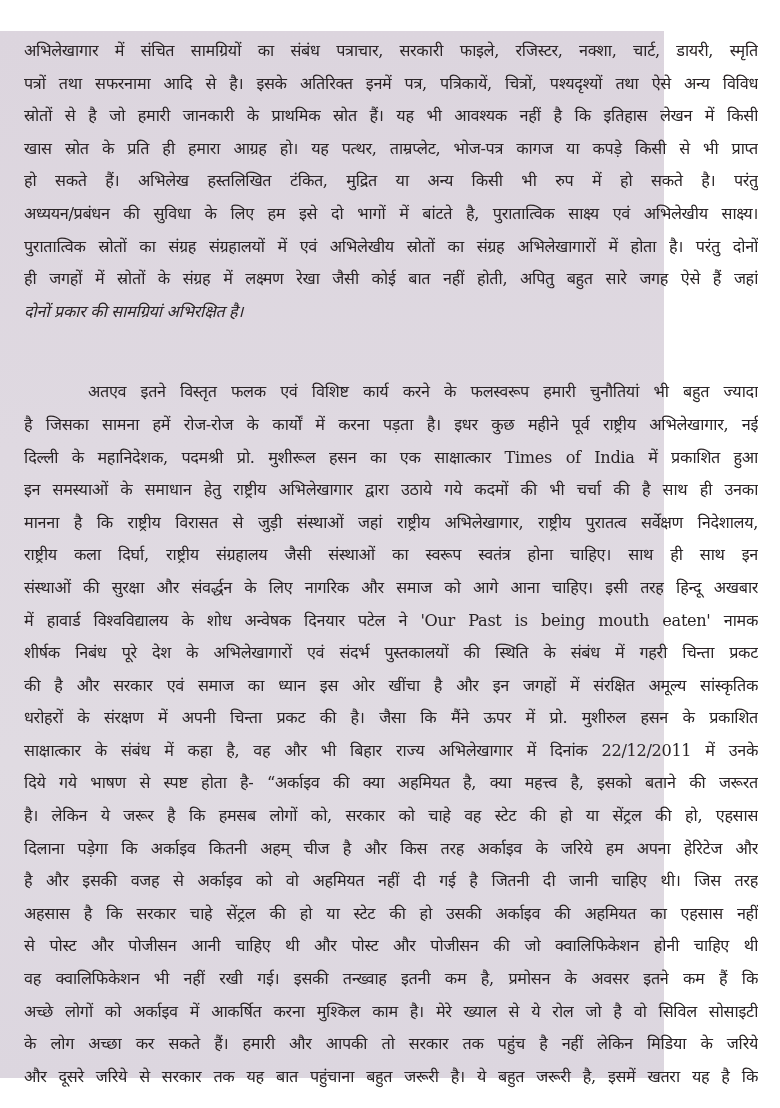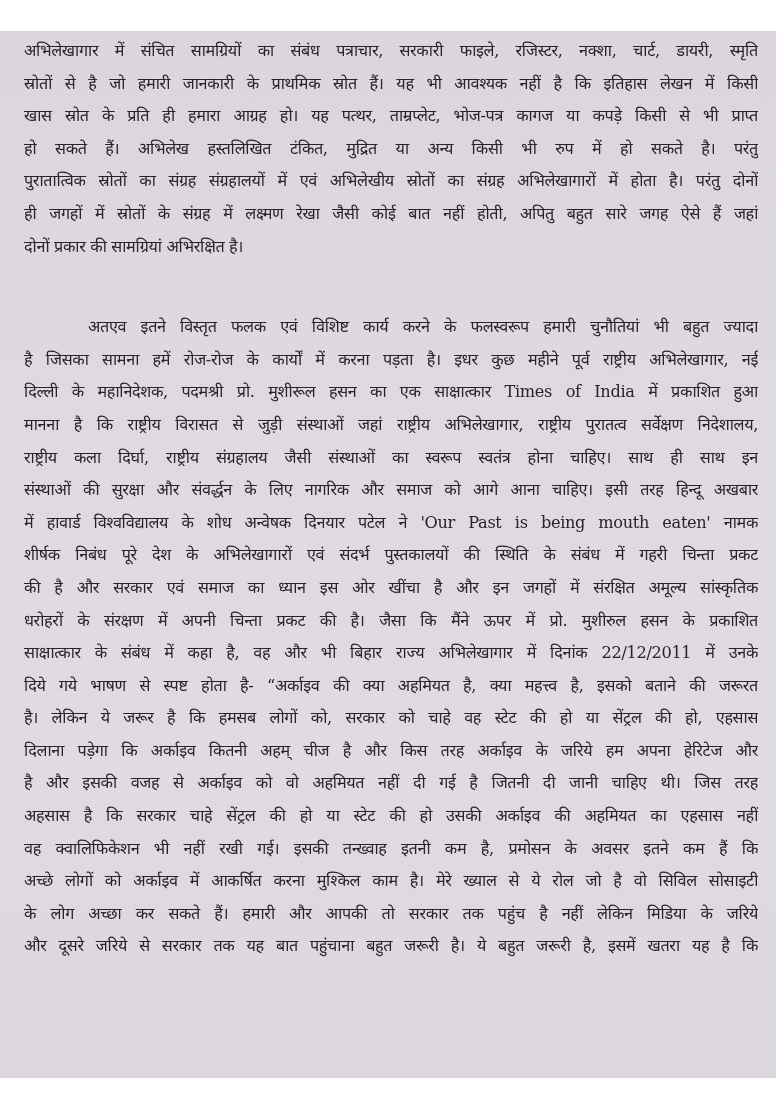--- a/index.html
+++ b/index.html
@@ -1,68 +1,72 @@
 <!DOCTYPE html>
 <html><head>
 <meta charset="utf-8">
 <style>
   html, body { margin:0; padding:0; }
   body {
     width:780px; height:1108px; background:#ffffff; position:relative; overflow:hidden;
   }
   .page {
-    position:absolute; left:0; top:31px; width:776px; height:1047px;
+    position:absolute; left:0; top:31px; width:664px; height:1047px;
     background: linear-gradient(180deg, #dcd5de 0%, #dfd9e1 40%, #e0dbe2 70%, #dcd6df 100%);
   }
   .text {
     position:absolute; left:24px; top:4px; width:734px;
     font-family: "DejaVu Serif", "Liberation Serif", serif;
     font-size:16.2px; line-height:32.6px; color:#2a2426;
     letter-spacing:-0.35px;
   }
   .line {
     display:block; height:32.6px; white-space:nowrap; overflow:hidden;
     text-align:justify; text-align-last:justify;
   }
-  .line.last { text-align-last:left; }
+  .line.last { text-align-last:left;font-style:italic; }
   .line.indent { padding-left:64px; box-sizing:border-box;margin-top:48px; }
 </style>
 </head>
 <body>
 
 <div class="page">
   <div class="text">
 
     <div>
       <span class="line">अभिलेखागार में संचित सामग्रियों का संबंध पत्राचार, सरकारी फाइले, रजिस्टर, नक्शा, चार्ट, डायरी, स्मृति</span>
+      <span class="line">पत्रों तथा सफरनामा आदि से है। इसके अतिरिक्त इनमें पत्र, पत्रिकायें, चित्रों, पश्यदृश्यों तथा ऐसे अन्य विविध</span>
       <span class="line">स्रोतों से है जो हमारी जानकारी के प्राथमिक स्रोत हैं। यह भी आवश्यक नहीं है कि इतिहास लेखन में किसी</span>
       <span class="line">खास स्रोत के प्रति ही हमारा आग्रह हो। यह पत्थर, ताम्रप्लेट, भोज-पत्र कागज या कपड़े किसी से भी प्राप्त</span>
       <span class="line">हो सकते हैं। अभिलेख हस्तलिखित टंकित, मुद्रित या अन्य किसी भी रुप में हो सकते है। परंतु</span>
+      <span class="line">अध्ययन/प्रबंधन की सुविधा के लिए हम इसे दो भागों में बांटते है, पुरातात्विक साक्ष्य एवं अभिलेखीय साक्ष्य।</span>
       <span class="line">पुरातात्विक स्रोतों का संग्रह संग्रहालयों में एवं अभिलेखीय स्रोतों का संग्रह अभिलेखागारों में होता है। परंतु दोनों</span>
       <span class="line">ही जगहों में स्रोतों के संग्रह में लक्ष्मण रेखा जैसी कोई बात नहीं होती, अपितु बहुत सारे जगह ऐसे हैं जहां</span>
       <span class="line last">दोनों प्रकार की सामग्रियां अभिरक्षित है।</span>
     </div>
 
     <div>
       <span class="line indent">अतएव इतने विस्तृत फलक एवं विशिष्ट कार्य करने के फलस्वरूप हमारी चुनौतियां भी बहुत ज्यादा</span>
       <span class="line">है जिसका सामना हमें रोज-रोज के कार्यों में करना पड़ता है। इधर कुछ महीने पूर्व राष्ट्रीय अभिलेखागार, नई</span>
       <span class="line">दिल्ली के महानिदेशक, पदमश्री प्रो. मुशीरूल हसन का एक साक्षात्कार Times of India में प्रकाशित हुआ</span>
+      <span class="line">इन समस्याओं के समाधान हेतु राष्ट्रीय अभिलेखागार द्वारा उठाये गये कदमों की भी चर्चा की है साथ ही उनका</span>
       <span class="line">मानना है कि राष्ट्रीय विरासत से जुड़ी संस्थाओं जहां राष्ट्रीय अभिलेखागार, राष्ट्रीय पुरातत्व सर्वेक्षण निदेशालय,</span>
       <span class="line">राष्ट्रीय कला दिर्घा, राष्ट्रीय संग्रहालय जैसी संस्थाओं का स्वरूप स्वतंत्र होना चाहिए। साथ ही साथ इन</span>
       <span class="line">संस्थाओं की सुरक्षा और संवर्द्धन के लिए नागरिक और समाज को आगे आना चाहिए। इसी तरह हिन्दू अखबार</span>
       <span class="line">में हावार्ड विश्वविद्यालय के शोध अन्वेषक दिनयार पटेल ने 'Our Past is being mouth eaten' नामक</span>
       <span class="line">शीर्षक निबंध पूरे देश के अभिलेखागारों एवं संदर्भ पुस्तकालयों की स्थिति के संबंध में गहरी चिन्ता प्रकट</span>
       <span class="line">की है और सरकार एवं समाज का ध्यान इस ओर खींचा है और इन जगहों में संरक्षित अमूल्य सांस्कृतिक</span>
       <span class="line">धरोहरों के संरक्षण में अपनी चिन्ता प्रकट की है। जैसा कि मैंने ऊपर में प्रो. मुशीरुल हसन के प्रकाशित</span>
       <span class="line">साक्षात्कार के संबंध में कहा है, वह और भी बिहार राज्य अभिलेखागार में दिनांक 22/12/2011 में उनके</span>
       <span class="line">दिये गये भाषण से स्पष्ट होता है- “अर्काइव की क्या अहमियत है, क्या महत्त्व है, इसको बताने की जरूरत</span>
       <span class="line">है। लेकिन ये जरूर है कि हमसब लोगों को, सरकार को चाहे वह स्टेट की हो या सेंट्रल की हो, एहसास</span>
       <span class="line">दिलाना पड़ेगा कि अर्काइव कितनी अहम् चीज है और किस तरह अर्काइव के जरिये हम अपना हेरिटेज और</span>
       <span class="line">है और इसकी वजह से अर्काइव को वो अहमियत नहीं दी गई है जितनी दी जानी चाहिए थी। जिस तरह</span>
       <span class="line">अहसास है कि सरकार चाहे सेंट्रल की हो या स्टेट की हो उसकी अर्काइव की अहमियत का एहसास नहीं</span>
+      <span class="line">से पोस्ट और पोजीसन आनी चाहिए थी और पोस्ट और पोजीसन की जो क्वालिफिकेशन होनी चाहिए थी</span>
       <span class="line">वह क्वालिफिकेशन भी नहीं रखी गई। इसकी तन्ख्वाह इतनी कम है, प्रमोसन के अवसर इतने कम हैं कि</span>
       <span class="line">अच्छे लोगों को अर्काइव में आकर्षित करना मुश्किल काम है। मेरे ख्याल से ये रोल जो है वो सिविल सोसाइटी</span>
       <span class="line">के लोग अच्छा कर सकते हैं। हमारी और आपकी तो सरकार तक पहुंच है नहीं लेकिन मिडिया के जरिये</span>
       <span class="line">और दूसरे जरिये से सरकार तक यह बात पहुंचाना बहुत जरूरी है। ये बहुत जरूरी है, इसमें खतरा यह है कि</span>
 
     </div>
   </div>
 </div>
 
 </body></html>

